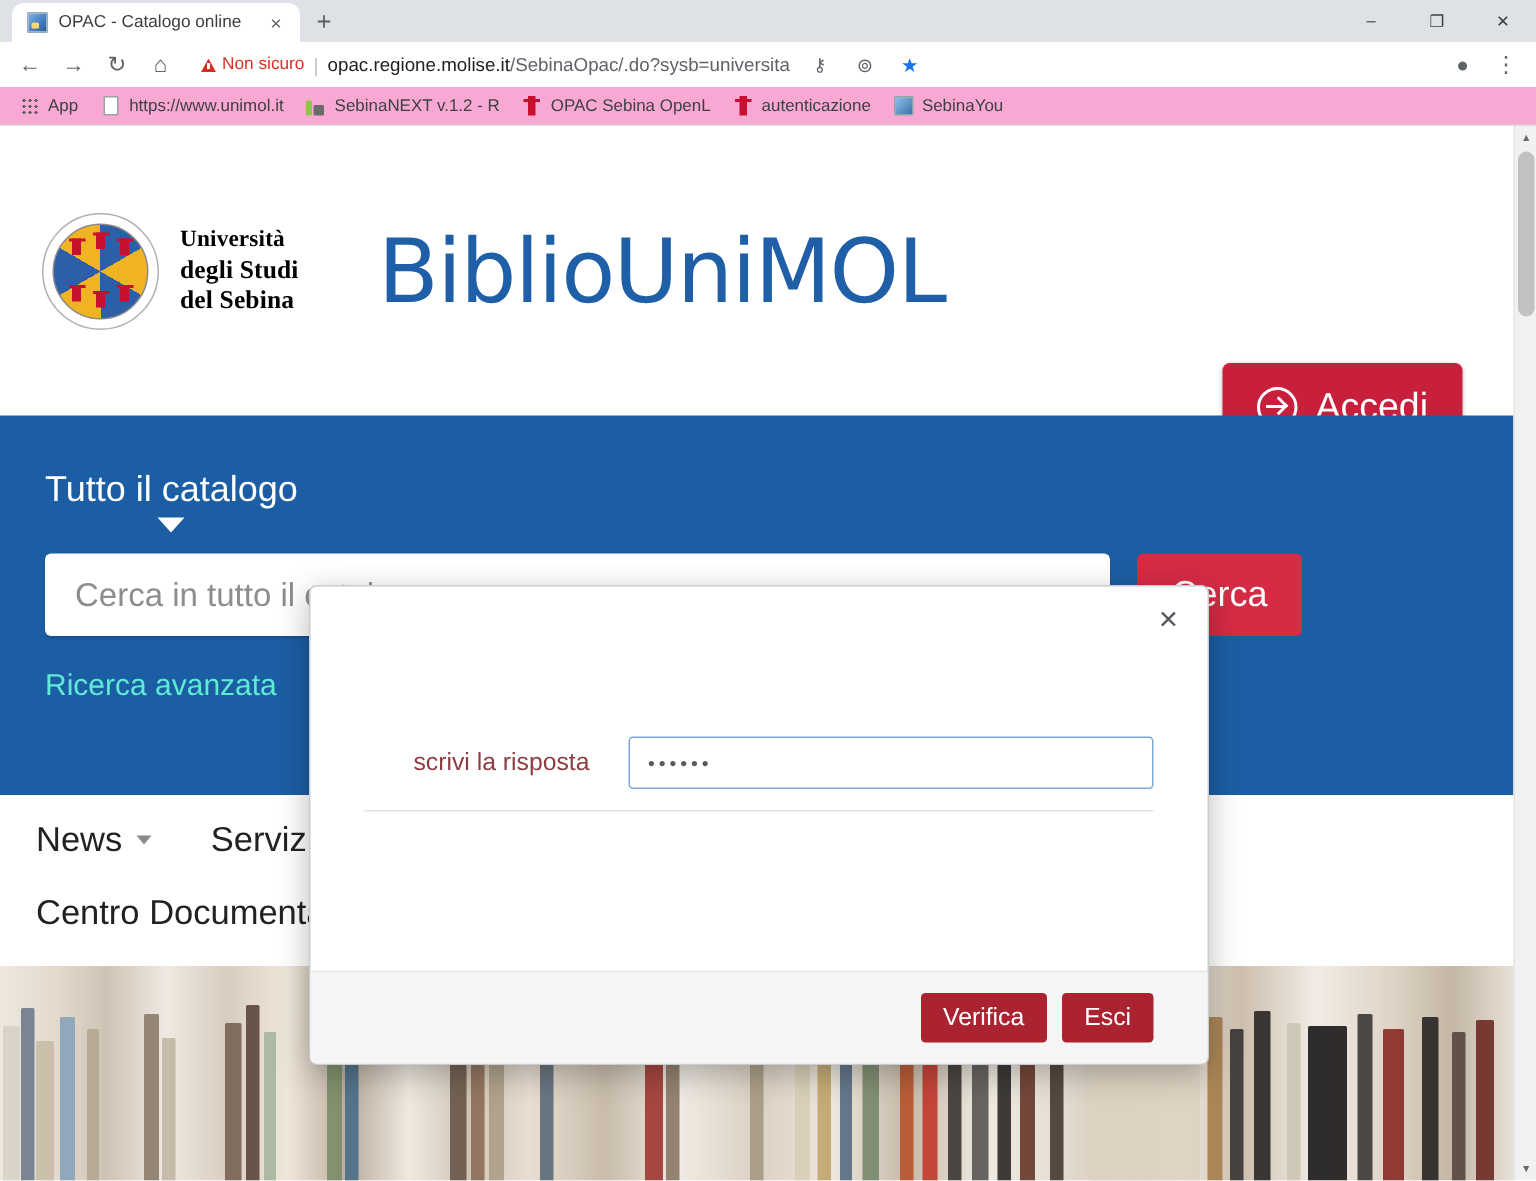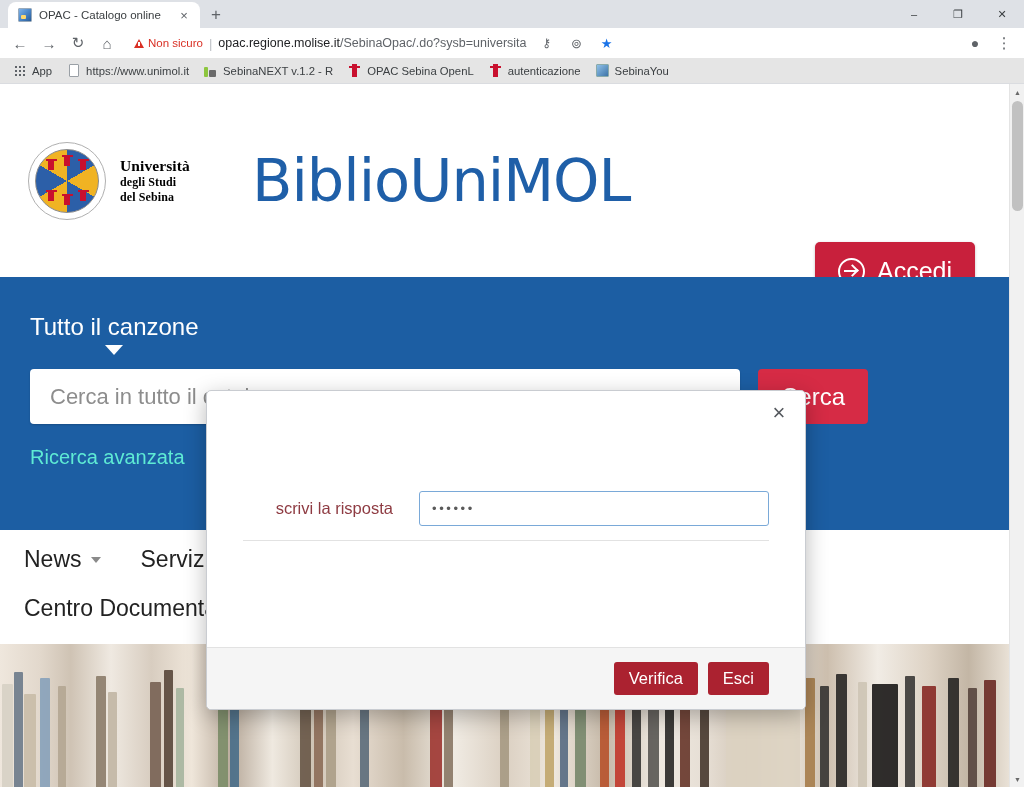--- a/index.html
+++ b/index.html
@@ -74,21 +74,21 @@
     width:0;height:0;border-left:5.5px solid transparent;border-right:5.5px solid transparent;
     border-bottom:9.5px solid #d93025; position:relative;
   }
   .warn-tri::after{content:"";position:absolute;left:-1px;top:3px;width:2px;height:4px;background:#fff;}
   .omni-sep { color:#bdc1c6; font-size: 13px; }
   .url { color:#202124; white-space:nowrap; overflow:hidden; }
   .url .dim { color:#5f6368; }
   .omni-icons { display:flex; align-items:center; gap:2px; }
 
   .bookmarks {
-    height: 26px; background:#e5e5e5; display:flex; align-items:center;
+    height: 26px; background:#f9a8d4; display:flex; align-items:center;
     padding: 0 6px; gap: 2px; border-bottom: 1px solid #dadce0;
   }
   .bm {
     display:flex; align-items:center; gap:5px; padding: 2px 6px;
     font-size: 11.3px; color:#3c4043; white-space: nowrap; border-radius:3px;
   }
   .bm-ico { width:15px; height:15px; flex:0 0 15px; display:flex; align-items:center; justify-content:center; }
   .grid-ico {
     width: 12px; height: 12px;
     background-image:
@@ -152,21 +152,21 @@
   .seal-tower {
     position:absolute; width:6px; height:11px; background:#c8102e;
   }
   .seal-tower::before{content:"";position:absolute;left:-2.5px;top:0;width:11px;height:2.5px;background:#c8102e;}
   .uni-name {
     font-family: "Liberation Serif", serif;
     font-size: 15.5px; line-height: 1.18; color: #000000;
     font-weight: 700; letter-spacing: .1px;
   }
   .uni-name span { display:block; }
-  .sc { font-size: 12px; }
+  .sc { font-size: 17px; }
   .brand {
     font-size: 59px; color: #1f5fa8; letter-spacing: -1px;
     font-weight: 400; margin-left: 24px; line-height:1;
     font-family: "DejaVu Sans", sans-serif;
   }
   .accedi {
     position:absolute; right: 34px; top: 158px;
     background: #c8203c; color:#fff; border-radius: 5px;
     height: 58px; min-width: 160px;
     display:flex; align-items:center; justify-content:center; gap: 12px;
@@ -380,21 +380,21 @@
           <span class="signin-ico">
             <span class="circ"></span>
               <span class="arr"></span>
           </span>
           <span>Accedi</span>
         </div>
       </div>
 
       <div class="search-band">
         <div class="tabs-row">
-          <div class="cat-tab active">Tutto il canzone</div>
+          <div class="cat-tab active">Tutto il catalogo</div>
         </div>
         <div class="search-row">
           <div class="search-input">Cerca in tutto il catalogo</div>
           <div class="cerca-btn">Cerca</div>
         </div>
         <a class="adv-link">Ricerca avanzata</a>
       </div>
 
       <div class="navbar">
         <div class="nav-row">

